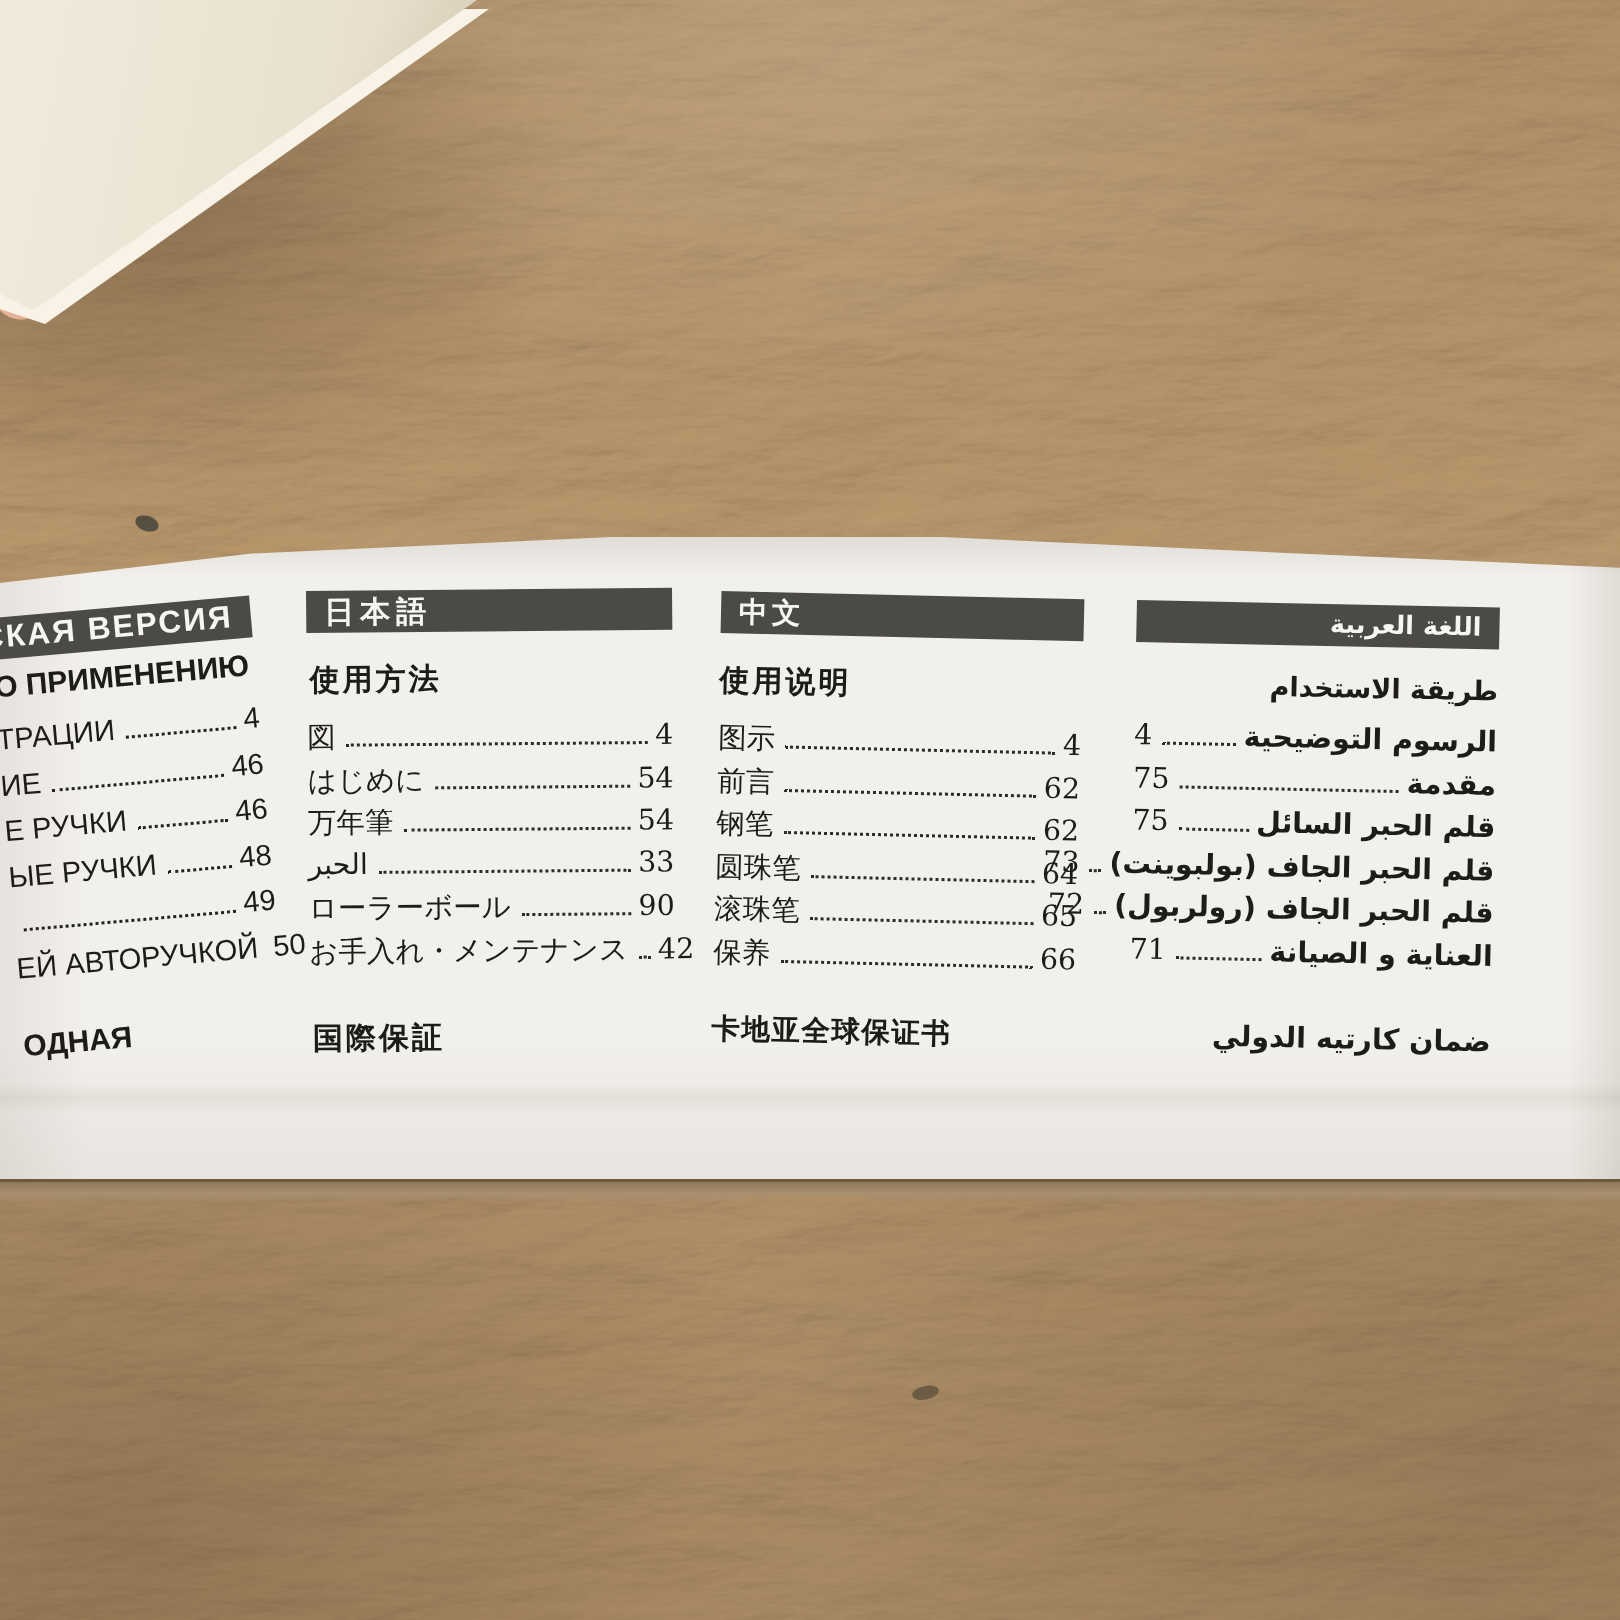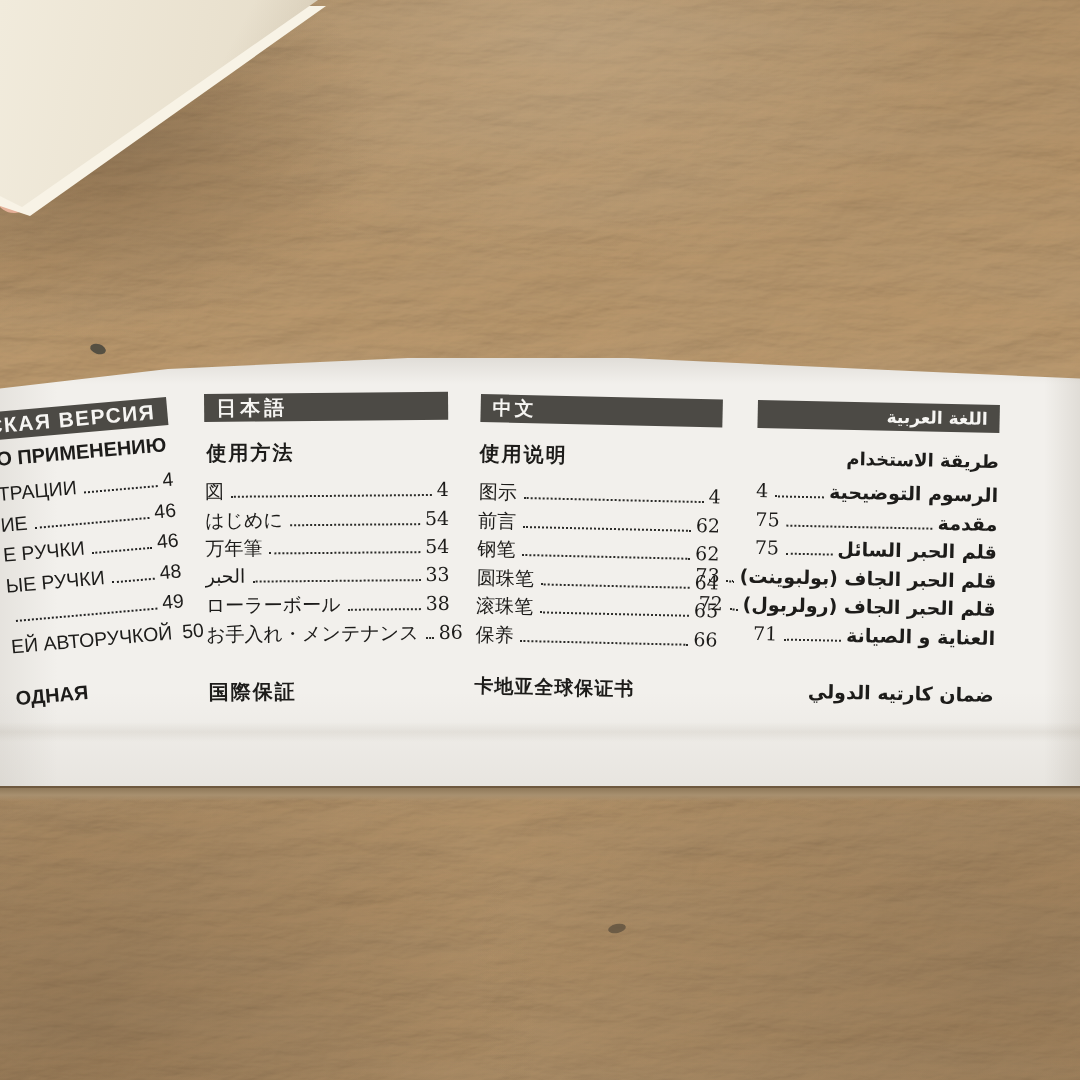--- a/index.html
+++ b/index.html
@@ -198,26 +198,26 @@
         <span class="num">54</span>
       </div>
       <div class="row">
         <span class="lbl">الحبر</span>
         <span class="leader"></span>
         <span class="num">33</span>
       </div>
       <div class="row">
         <span class="lbl">ローラーボール</span>
         <span class="leader"></span>
-        <span class="num">38</span>
+        <span class="num">90</span>
       </div>
       <div class="row">
         <span class="lbl">お手入れ・メンテナンス</span>
         <span class="leader"></span>
-        <span class="num">86</span>
+        <span class="num">42</span>
       </div>
     </div>
     <div class="footer">国際保証</div>
   </div>
 
   <div class="col col-zh">
     <div class="bar">
       <span>中文</span>
     </div>
     <div class="sec-title">使用说明</div>

